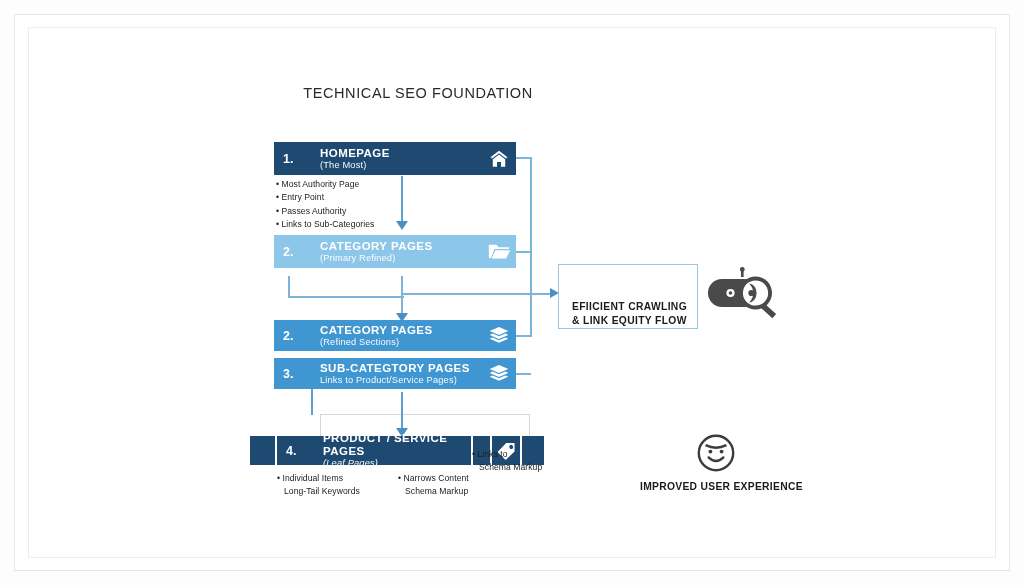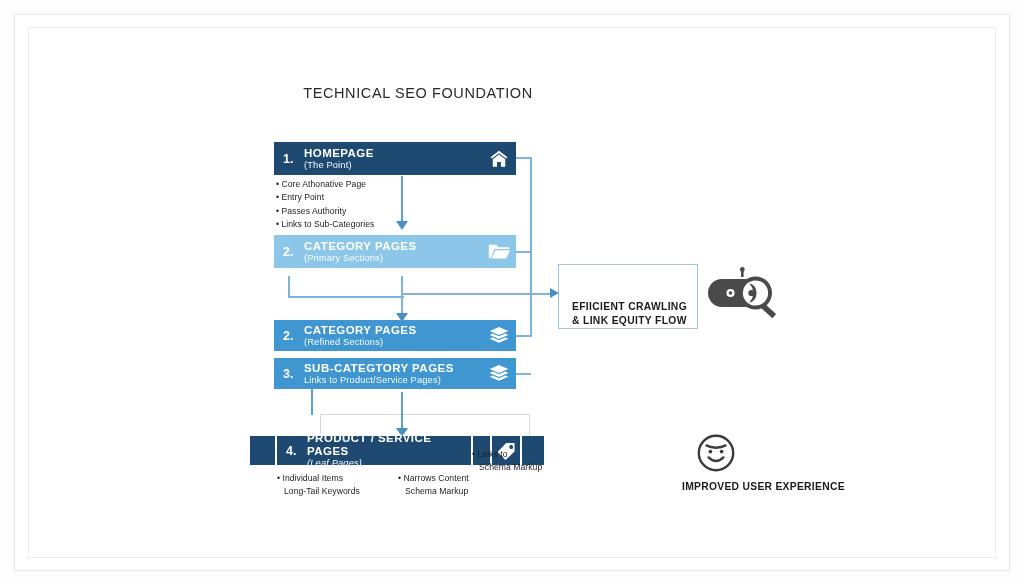--- a/index.html
+++ b/index.html
@@ -57,21 +57,21 @@
     align-items: center;
     color: #ffffff;
   }
   .bar .num {
     font-size: 12.5px;
     font-weight: bold;
     padding-left: 9px;
     width: 30px;
     flex: 0 0 30px;
   }
-  .bar .txt { flex: 1 1 auto; line-height: 1.12; }
+  .bar .txt { flex: 1 1 auto; line-height: 1.12; margin-left: 16px; }
   .bar .head {
     font-size: 11.5px;
     font-weight: bold;
     letter-spacing: 0.45px;
   }
   .bar .sub {
     font-size: 9.3px;
     font-weight: 400;
     letter-spacing: 0.15px;
     opacity: 0.96;
@@ -148,45 +148,45 @@
 <div class="page">
   <div class="frame-outer"></div>
   <div class="frame-inner"></div>
 
   <div class="subtitle">TECHNICAL SEO FOUNDATION</div>
 
   <div class="bar navy" style="left:274px; top:142px; width:208px; height:33px;">
     <span class="num">1.</span>
     <span class="txt">
       <span class="head" style="display:block;">HOMEPAGE</span>
-      <span class="sub" style="display:block;">(The Point)</span>
+      <span class="sub" style="display:block;">(The Most)</span>
     </span>
   </div>
   <div class="icon-cap navy" style="left:482px; top:142px; width:34px; height:33px;">
     <svg width="20" height="18" viewBox="0 0 24 22" fill="#ffffff" aria-hidden="true">
       <path d="M12 1 L1.2 9.2 L3 9.2 L3 10.6 L12 3.9 L21 10.6 L21 9.2 L22.8 9.2 Z"></path>
       <path d="M12 5.6 L4.4 11.4 L4.4 20.4 L9.6 20.4 L9.6 14.6 L14.4 14.6 L14.4 20.4 L19.6 20.4 L19.6 11.4 Z"></path>
     </svg>
   </div>
 
   <div class="bullets" style="left:276px; top:178px;">
-    <div class="b">Core Athonative Page</div>
+    <div class="b">Most Authority Page</div>
     <div class="b">Entry Point</div>
     <div class="b">Passes Authority</div>
     <div class="b">Links to Sub-Categories</div>
   </div>
 
   <div class="ln" style="left:401px; top:176px; width:2px; height:46px;"></div>
   <div class="arrow-down" style="left:396px; top:221px;"></div>
 
   <div class="bar lightblue" style="left:274px; top:235px; width:208px; height:33px;">
     <span class="num">2.</span>
     <span class="txt">
       <span class="head" style="display:block;">CATEGORY PAGES</span>
-      <span class="sub" style="display:block;">(Primary Sections)</span>
+      <span class="sub" style="display:block;">(Primary Refined)</span>
     </span>
   </div>
   <div class="icon-cap lightblue" style="left:482px; top:235px; width:34px; height:33px;">
     <svg width="22" height="17" viewBox="0 0 26 20" fill="#ffffff" aria-hidden="true">
       <path d="M1 2 L10 2 L12.4 5 L25 5 L25 7 L7.5 7 L3.4 17.8 L1 17.8 Z"></path>
       <path d="M8.6 8.4 L26 8.4 L21.6 18.4 L4.2 18.4 Z"></path>
     </svg>
   </div>
 
   <div class="ln-thin" style="left:288px; top:276px; width:2px; height:22px;"></div>
@@ -293,14 +293,14 @@
 
   <div class="icon-cap" style="left:693px; top:430px; width:46px; height:46px;">
     <svg width="42" height="42" viewBox="0 0 42 42" aria-hidden="true">
       <circle cx="21" cy="21" r="17.2" fill="none" stroke="#3c3c3c" stroke-width="2.4"></circle>
       <path d="M10.6 13.2 q10.4 5 20.8 0" fill="none" stroke="#3c3c3c" stroke-width="2.4"></path>
       <circle cx="15.4" cy="19.6" r="1.9" fill="#3c3c3c"></circle>
       <circle cx="26.6" cy="19.6" r="1.9" fill="#3c3c3c"></circle>
       <path d="M13.6 25.4 q7.4 7.4 14.8 0" fill="none" stroke="#3c3c3c" stroke-width="2.4" stroke-linecap="round"></path>
     </svg>
   </div>
-  <div class="ux-label" style="left:682px; top:481px;">IMPROVED USER EXPERIENCE</div>
+  <div class="ux-label" style="left:640px; top:481px;">IMPROVED USER EXPERIENCE</div>
 </div>
 
 </body></html>

